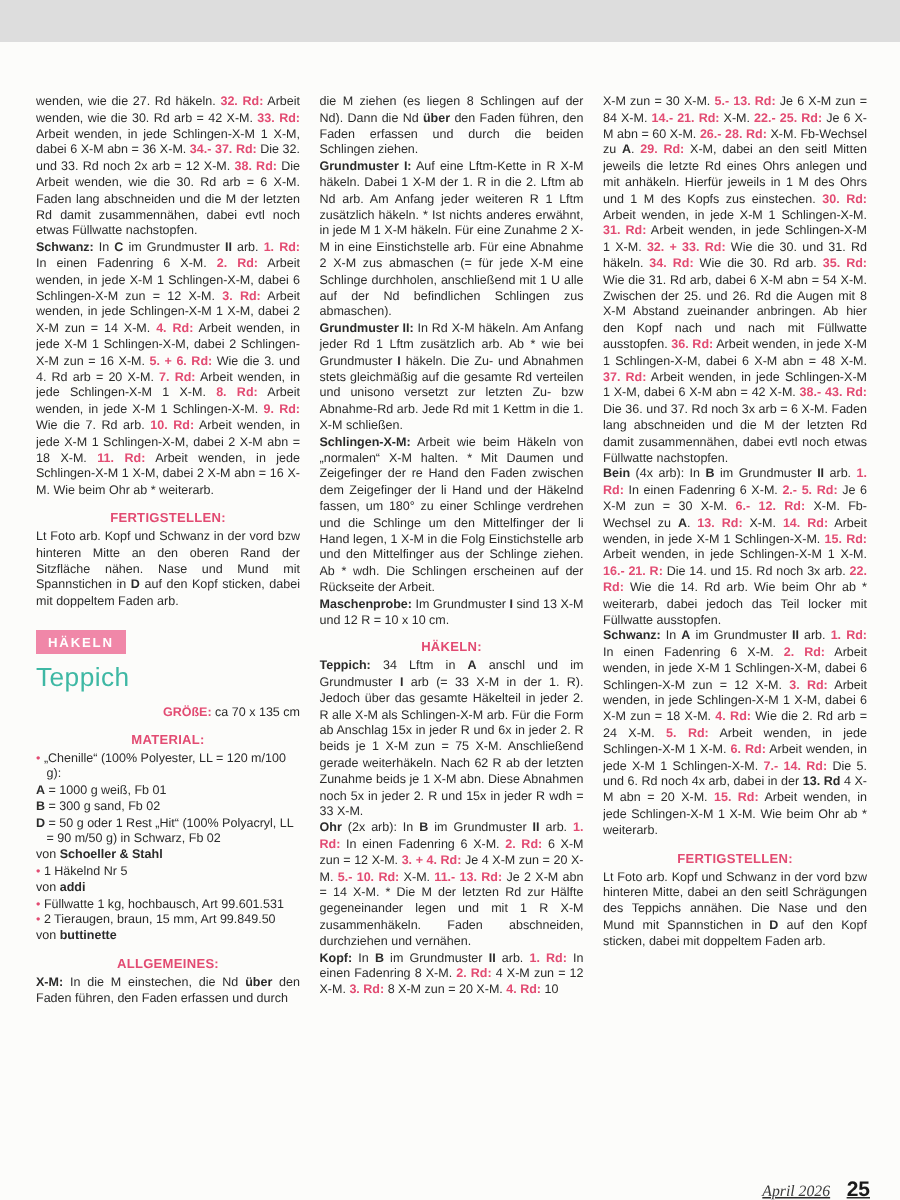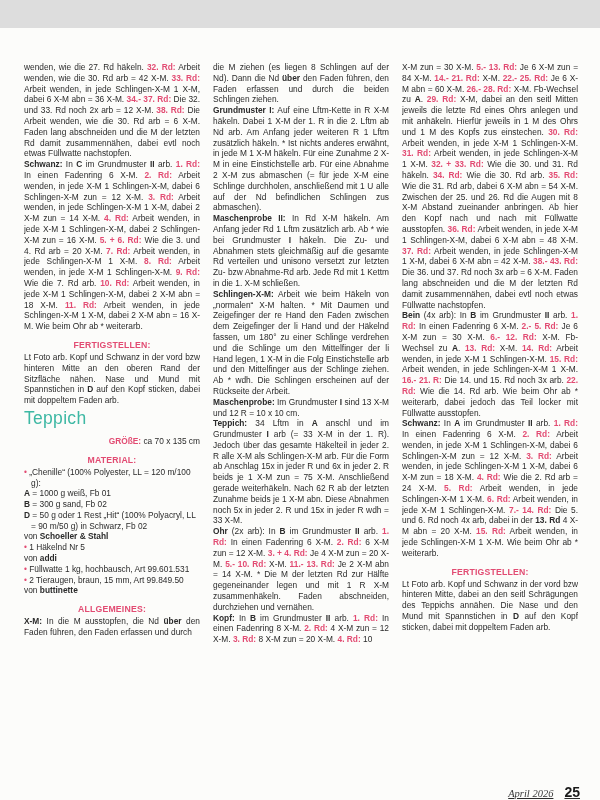--- a/index.html
+++ b/index.html
@@ -52,42 +52,44 @@
 </head>
 <body>
 
 <div class="page">
   <div class="content">
     <div class="col">
         <p class="para"><span>wenden, wie die 27. Rd häkeln. </span><span class="b c-red">32. Rd:</span><span> Arbeit wenden, wie die 30. Rd arb = 42 X-M. </span><span class="b c-red">33. Rd:</span><span> Arbeit wenden, in jede Schlingen-X-M 1 X-M, dabei 6 X-M abn = 36 X-M. </span><span class="b c-red">34.- 37. Rd:</span><span> Die 32. und 33. Rd noch 2x arb = 12 X-M. </span><span class="b c-red">38. Rd:</span><span> Die Arbeit wenden, wie die 30. Rd arb = 6 X-M. Faden lang abschneiden und die M der letzten Rd damit zusammennähen, dabei evtl noch etwas Füllwatte nachstopfen.</span></p>
         <p class="para"><span class="b">Schwanz:</span><span> In </span><span class="b">C</span><span> im Grundmuster </span><span class="b">II</span><span> arb. </span><span class="b c-red">1. Rd:</span><span> In einen Fadenring 6 X-M. </span><span class="b c-red">2. Rd:</span><span> Arbeit wenden, in jede X-M 1 Schlingen-X-M, dabei 6 Schlingen-X-M zun = 12 X-M. </span><span class="b c-red">3. Rd:</span><span> Arbeit wenden, in jede Schlingen-X-M 1 X-M, dabei 2 X-M zun = 14 X-M. </span><span class="b c-red">4. Rd:</span><span> Arbeit wenden, in jede X-M 1 Schlingen-X-M, dabei 2 Schlingen-X-M zun = 16 X-M. </span><span class="b c-red">5. + 6. Rd:</span><span> Wie die 3. und 4. Rd arb = 20 X-M. </span><span class="b c-red">7. Rd:</span><span> Arbeit wenden, in jede Schlingen-X-M 1 X-M. </span><span class="b c-red">8. Rd:</span><span> Arbeit wenden, in jede X-M 1 Schlingen-X-M. </span><span class="b c-red">9. Rd:</span><span> Wie die 7. Rd arb. </span><span class="b c-red">10. Rd:</span><span> Arbeit wenden, in jede X-M 1 Schlingen-X-M, dabei 2 X-M abn = 18 X-M. </span><span class="b c-red">11. Rd:</span><span> Arbeit wenden, in jede Schlingen-X-M 1 X-M, dabei 2 X-M abn = 16 X-M. Wie beim Ohr ab * weiterarb.</span></p>
         <h3 class="redhead">FERTIGSTELLEN:</h3>
         <p class="para"><span>Lt Foto arb. Kopf und Schwanz in der vord bzw hinteren Mitte an den oberen Rand der Sitzfläche nähen. Nase und Mund mit Spannstichen in </span><span class="b">D</span><span> auf den Kopf sticken, dabei mit doppeltem Faden arb.</span></p>
+        <div class="tagwrap"><span class="tag">HÄKELN</span></div>
         <h2 class="title">Teppich</h2>
         <p class="size"><span class="b c-red">GRÖßE: </span><span>ca 70 x 135 cm</span></p>
         <h3 class="redhead">MATERIAL:</h3>
         <p class="li"><span class="c-red">• </span><span>„Chenille“ (100% Polyester, LL = 120 m/100 g):</span></p>
         <p class="li"><span class="b">A</span><span> = 1000 g weiß, Fb 01</span></p>
         <p class="li"><span class="b">B</span><span> = 300 g sand, Fb 02</span></p>
         <p class="li"><span class="b">D</span><span> = 50 g oder 1 Rest „Hit“ (100% Polyacryl, LL = 90 m/50 g) in Schwarz, Fb 02</span></p>
         <p class="li"><span>von </span><span class="b">Schoeller &amp; Stahl</span></p>
         <p class="li"><span class="c-red">• </span><span>1 Häkelnd Nr 5</span></p>
         <p class="li"><span>von </span><span class="b">addi</span></p>
         <p class="li"><span class="c-red">• </span><span>Füllwatte 1 kg, hochbausch, Art 99.601.531</span></p>
         <p class="li"><span class="c-red">• </span><span>2 Tieraugen, braun, 15 mm, Art 99.849.50</span></p>
         <p class="li"><span>von </span><span class="b">buttinette</span></p>
         <h3 class="redhead">ALLGEMEINES:</h3>
-        <p class="para"><span class="b">X-M:</span><span> In die M ausstopfen, die Nd </span><span class="b">über</span><span> den Faden führen, den Faden erfassen und durch</span></p>
+        <p class="para"><span class="b">X-M:</span><span> In die M einstechen, die Nd </span><span class="b">über</span><span> den Faden führen, den Faden erfassen und durch</span></p>
       </div>
     <div class="col">
         <p class="para"><span>die M ziehen (es liegen 8 Schlingen auf der Nd). Dann die Nd </span><span class="b">über</span><span> den Faden führen, den Faden erfassen und durch die beiden Schlingen ziehen.</span></p>
         <p class="para"><span class="b">Grundmuster I:</span><span> Auf eine Lftm-Kette in R X-M häkeln. Dabei 1 X-M der 1. R in die 2. Lftm ab Nd arb. Am Anfang jeder weiteren R 1 Lftm zusätzlich häkeln. * Ist nichts anderes erwähnt, in jede M 1 X-M häkeln. Für eine Zunahme 2 X-M in eine Einstichstelle arb. Für eine Abnahme 2 X-M zus abmaschen (= für jede X-M eine Schlinge durchholen, anschließend mit 1 U alle auf der Nd befindlichen Schlingen zus abmaschen).</span></p>
-        <p class="para"><span class="b">Maschenprobe II:</span><span> In Rd X-M häkeln. Am Anfang jeder Rd 1 Lftm zusätzlich arb. Ab * wie bei Grundmuster </span><span class="b">I</span><span> häkeln. Die Zu- und Abnahmen stets gleichmäßig auf die gesamte Rd verteilen und unisono versetzt zur letzten Zu- bzw Abnahme-Rd arb. Jede Rd mit 1 Kettm in die 1. X-M schließen.</span></p>
+        <p class="para"><span class="b">Grundmuster II:</span><span> In Rd X-M häkeln. Am Anfang jeder Rd 1 Lftm zusätzlich arb. Ab * wie bei Grundmuster </span><span class="b">I</span><span> häkeln. Die Zu- und Abnahmen stets gleichmäßig auf die gesamte Rd verteilen und unisono versetzt zur letzten Zu- bzw Abnahme-Rd arb. Jede Rd mit 1 Kettm in die 1. X-M schließen.</span></p>
         <p class="para"><span class="b">Schlingen-X-M:</span><span> Arbeit wie beim Häkeln von „normalen“ X-M halten. * Mit Daumen und Zeigefinger der re Hand den Faden zwischen dem Zeigefinger der li Hand und der Häkelnd fassen, um 180° zu einer Schlinge verdrehen und die Schlinge um den Mittelfinger der li Hand legen, 1 X-M in die Folg Einstichstelle arb und den Mittelfinger aus der Schlinge ziehen. Ab * wdh. Die Schlingen erscheinen auf der Rückseite der Arbeit.</span></p>
         <p class="para"><span class="b">Maschenprobe:</span><span> Im Grundmuster </span><span class="b">I</span><span> sind 13 X-M und 12 R = 10 x 10 cm.</span></p>
+        <h3 class="redhead">HÄKELN:</h3>
         <p class="para"><span class="b">Teppich:</span><span> 34 Lftm in </span><span class="b">A</span><span> anschl und im Grundmuster </span><span class="b">I</span><span> arb (= 33 X-M in der 1. R). Jedoch über das gesamte Häkelteil in jeder 2. R alle X-M als Schlingen-X-M arb. Für die Form ab Anschlag 15x in jeder R und 6x in jeder 2. R beids je 1 X-M zun = 75 X-M. Anschließend gerade weiterhäkeln. Nach 62 R ab der letzten Zunahme beids je 1 X-M abn. Diese Abnahmen noch 5x in jeder 2. R und 15x in jeder R wdh = 33 X-M.</span></p>
         <p class="para"><span class="b">Ohr</span><span> (2x arb): In </span><span class="b">B</span><span> im Grundmuster </span><span class="b">II</span><span> arb. </span><span class="b c-red">1. Rd:</span><span> In einen Fadenring 6 X-M. </span><span class="b c-red">2. Rd:</span><span> 6 X-M zun = 12 X-M. </span><span class="b c-red">3. + 4. Rd:</span><span> Je 4 X-M zun = 20 X-M. </span><span class="b c-red">5.- 10. Rd:</span><span> X-M. </span><span class="b c-red">11.- 13. Rd:</span><span> Je 2 X-M abn = 14 X-M. * Die M der letzten Rd zur Hälfte gegeneinander legen und mit 1 R X-M zusammenhäkeln. Faden abschneiden, durchziehen und vernähen.</span></p>
         <p class="para"><span class="b">Kopf:</span><span> In </span><span class="b">B</span><span> im Grundmuster </span><span class="b">II</span><span> arb. </span><span class="b c-red">1. Rd:</span><span> In einen Fadenring 8 X-M. </span><span class="b c-red">2. Rd:</span><span> 4 X-M zun = 12 X-M. </span><span class="b c-red">3. Rd:</span><span> 8 X-M zun = 20 X-M. </span><span class="b c-red">4. Rd:</span><span> 10</span></p>
       </div>
     <div class="col">
         <p class="para"><span>X-M zun = 30 X-M. </span><span class="b c-red">5.- 13. Rd:</span><span> Je 6 X-M zun = 84 X-M. </span><span class="b c-red">14.- 21. Rd:</span><span> X-M. </span><span class="b c-red">22.- 25. Rd:</span><span> Je 6 X-M abn = 60 X-M. </span><span class="b c-red">26.- 28. Rd:</span><span> X-M. Fb-Wechsel zu </span><span class="b">A</span><span>. </span><span class="b c-red">29. Rd:</span><span> X-M, dabei an den seitl Mitten jeweils die letzte Rd eines Ohrs anlegen und mit anhäkeln. Hierfür jeweils in 1 M des Ohrs und 1 M des Kopfs zus einstechen. </span><span class="b c-red">30. Rd:</span><span> Arbeit wenden, in jede X-M 1 Schlingen-X-M. </span><span class="b c-red">31. Rd:</span><span> Arbeit wenden, in jede Schlingen-X-M 1 X-M. </span><span class="b c-red">32. + 33. Rd:</span><span> Wie die 30. und 31. Rd häkeln. </span><span class="b c-red">34. Rd:</span><span> Wie die 30. Rd arb. </span><span class="b c-red">35. Rd:</span><span> Wie die 31. Rd arb, dabei 6 X-M abn = 54 X-M. Zwischen der 25. und 26. Rd die Augen mit 8 X-M Abstand zueinander anbringen. Ab hier den Kopf nach und nach mit Füllwatte ausstopfen. </span><span class="b c-red">36. Rd:</span><span> Arbeit wenden, in jede X-M 1 Schlingen-X-M, dabei 6 X-M abn = 48 X-M. </span><span class="b c-red">37. Rd:</span><span> Arbeit wenden, in jede Schlingen-X-M 1 X-M, dabei 6 X-M abn = 42 X-M. </span><span class="b c-red">38.- 43. Rd:</span><span> Die 36. und 37. Rd noch 3x arb = 6 X-M. Faden lang abschneiden und die M der letzten Rd damit zusammennähen, dabei evtl noch etwas Füllwatte nachstopfen.</span></p>
         <p class="para"><span class="b">Bein</span><span> (4x arb): In </span><span class="b">B</span><span> im Grundmuster </span><span class="b">II</span><span> arb. </span><span class="b c-red">1. Rd:</span><span> In einen Fadenring 6 X-M. </span><span class="b c-red">2.- 5. Rd:</span><span> Je 6 X-M zun = 30 X-M. </span><span class="b c-red">6.- 12. Rd:</span><span> X-M. Fb-Wechsel zu </span><span class="b">A</span><span>. </span><span class="b c-red">13. Rd:</span><span> X-M. </span><span class="b c-red">14. Rd:</span><span> Arbeit wenden, in jede X-M 1 Schlingen-X-M. </span><span class="b c-red">15. Rd:</span><span> Arbeit wenden, in jede Schlingen-X-M 1 X-M. </span><span class="b c-red">16.- 21. R:</span><span> Die 14. und 15. Rd noch 3x arb. </span><span class="b c-red">22. Rd:</span><span> Wie die 14. Rd arb. Wie beim Ohr ab * weiterarb, dabei jedoch das Teil locker mit Füllwatte ausstopfen.</span></p>
         <p class="para"><span class="b">Schwanz:</span><span> In </span><span class="b">A</span><span> im Grundmuster </span><span class="b">II</span><span> arb. </span><span class="b c-red">1. Rd:</span><span> In einen Fadenring 6 X-M. </span><span class="b c-red">2. Rd:</span><span> Arbeit wenden, in jede X-M 1 Schlingen-X-M, dabei 6 Schlingen-X-M zun = 12 X-M. </span><span class="b c-red">3. Rd:</span><span> Arbeit wenden, in jede Schlingen-X-M 1 X-M, dabei 6 X-M zun = 18 X-M. </span><span class="b c-red">4. Rd:</span><span> Wie die 2. Rd arb = 24 X-M. </span><span class="b c-red">5. Rd:</span><span> Arbeit wenden, in jede Schlingen-X-M 1 X-M. </span><span class="b c-red">6. Rd:</span><span> Arbeit wenden, in jede X-M 1 Schlingen-X-M. </span><span class="b c-red">7.- 14. Rd:</span><span> Die 5. und 6. Rd noch 4x arb, dabei in der </span><span class="b">13. Rd</span><span> 4 X-M abn = 20 X-M. </span><span class="b c-red">15. Rd:</span><span> Arbeit wenden, in jede Schlingen-X-M 1 X-M. Wie beim Ohr ab * weiterarb.</span></p>
         <h3 class="redhead">FERTIGSTELLEN:</h3>
         <p class="para"><span>Lt Foto arb. Kopf und Schwanz in der vord bzw hinteren Mitte, dabei an den seitl Schrägungen des Teppichs annähen. Die Nase und den Mund mit Spannstichen in </span><span class="b">D</span><span> auf den Kopf sticken, dabei mit doppeltem Faden arb.</span></p>

